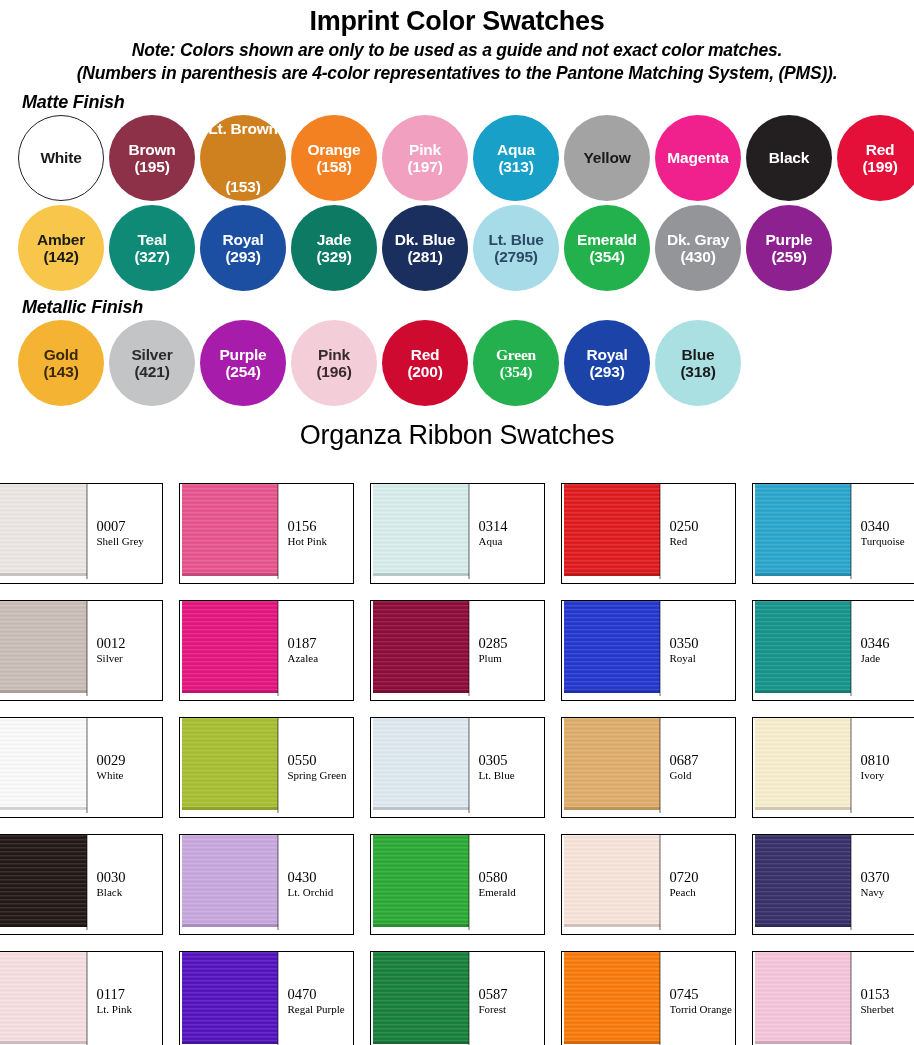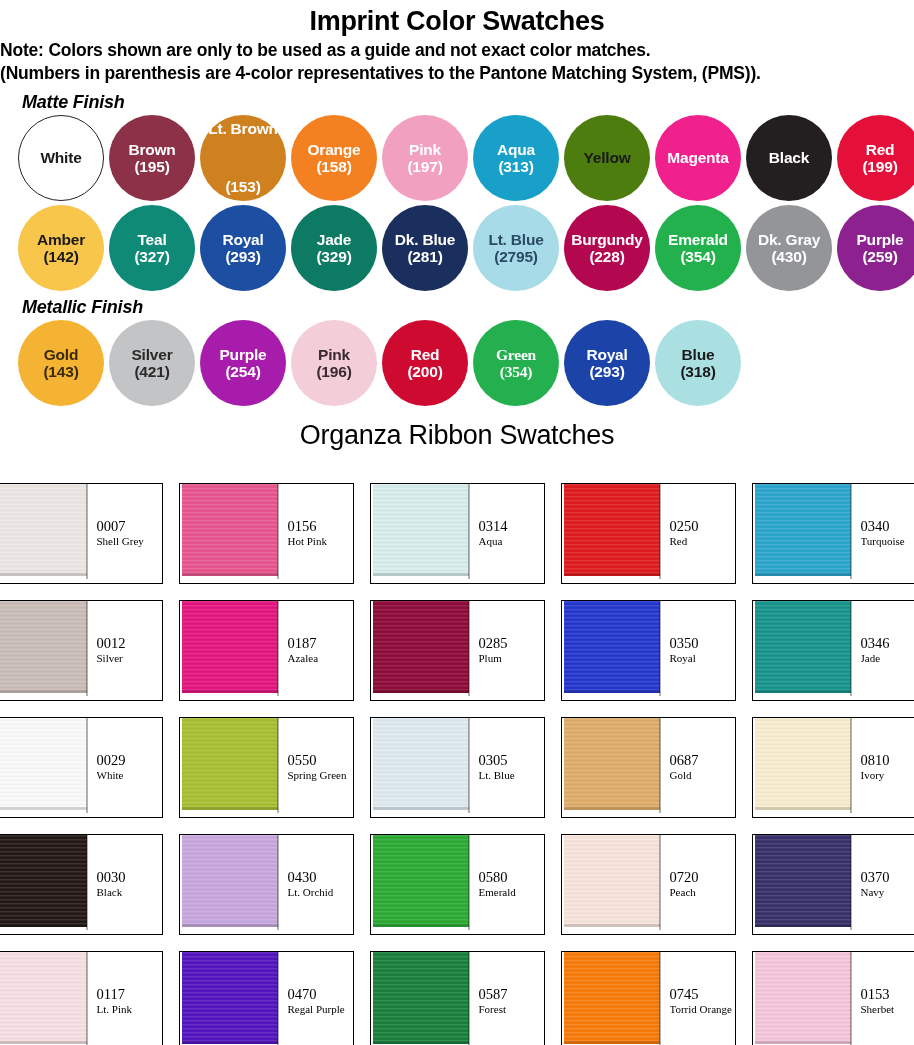--- a/index.html
+++ b/index.html
@@ -19,25 +19,26 @@
   
   .page-title {
     text-align: center;
     font-size: 27px;
     font-weight: bold;
     letter-spacing: -0.3px;
     margin: 6px 0 2px 0;
     font-family: "Liberation Sans", sans-serif;
   }
   .note-line {
-    text-align: left;
+    text-align: center;
     font-size: 17.5px;
     font-weight: bold;
     line-height: 1.34;
     letter-spacing: -0.2px;
+    font-style: italic;
   }
   .note-block { margin-top: 2px; }
 
   .finish-label {
     font-size: 18px;
     font-weight: bold;
     font-style: italic;
     margin: 6px 0 2px 22px;
     letter-spacing: -0.2px;
   }
@@ -196,21 +197,21 @@
         <span class="pms">(158)</span>
       </div>
       <div class="swatch-circle" style="background: rgb(242, 160, 191); color: rgb(255, 255, 255);">
         <span class="nm">Pink</span>
         <span class="pms">(197)</span>
       </div>
       <div class="swatch-circle" style="background: rgb(24, 160, 200); color: rgb(255, 255, 255);">
         <span class="nm">Aqua</span>
         <span class="pms">(313)</span>
       </div>
-      <div class="swatch-circle" style="background: #4d7c0f; color: rgb(26, 26, 26);">
+      <div class="swatch-circle" style="background: #a3a3a3; color: rgb(26, 26, 26);">
         <span class="nm">Yellow</span>
       </div>
       <div class="swatch-circle" style="background: rgb(240, 32, 140); color: rgb(255, 255, 255);">
         <span class="nm">Magenta</span>
       </div>
       <div class="swatch-circle" style="background: rgb(35, 31, 32); color: rgb(255, 255, 255);">
         <span class="nm">Black</span>
       </div>
       <div class="swatch-circle" style="background: rgb(228, 16, 58); color: rgb(255, 255, 255);">
         <span class="nm">Red</span>
@@ -235,24 +236,20 @@
         <span class="pms">(329)</span>
       </div>
       <div class="swatch-circle" style="background: rgb(27, 47, 94); color: rgb(255, 255, 255);">
         <span class="nm">Dk. Blue</span>
         <span class="pms">(281)</span>
       </div>
       <div class="swatch-circle" style="background: rgb(168, 219, 232); color: rgb(43, 74, 99);">
         <span class="nm">Lt. Blue</span>
         <span class="pms">(2795)</span>
       </div>
-      <div class="swatch-circle" style="background: rgb(179, 7, 80); color: rgb(255, 255, 255);">
-        <span class="nm">Burgundy</span>
-        <span class="pms">(228)</span>
-      </div>
       <div class="swatch-circle" style="background: rgb(34, 177, 76); color: rgb(255, 255, 255);">
         <span class="nm">Emerald</span>
         <span class="pms">(354)</span>
       </div>
       <div class="swatch-circle" style="background: rgb(147, 149, 152); color: rgb(255, 255, 255);">
         <span class="nm">Dk. Gray</span>
         <span class="pms">(430)</span>
       </div>
       <div class="swatch-circle" style="background: rgb(141, 33, 144); color: rgb(255, 255, 255);">
         <span class="nm">Purple</span>

